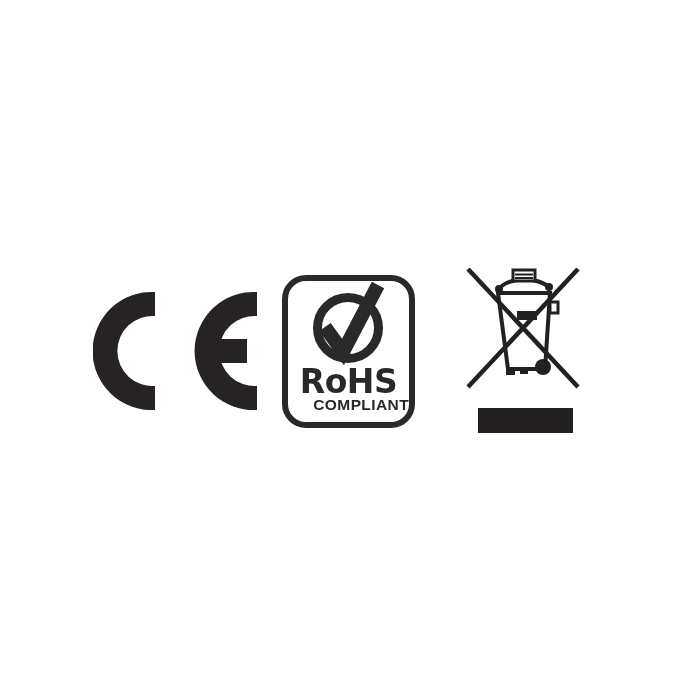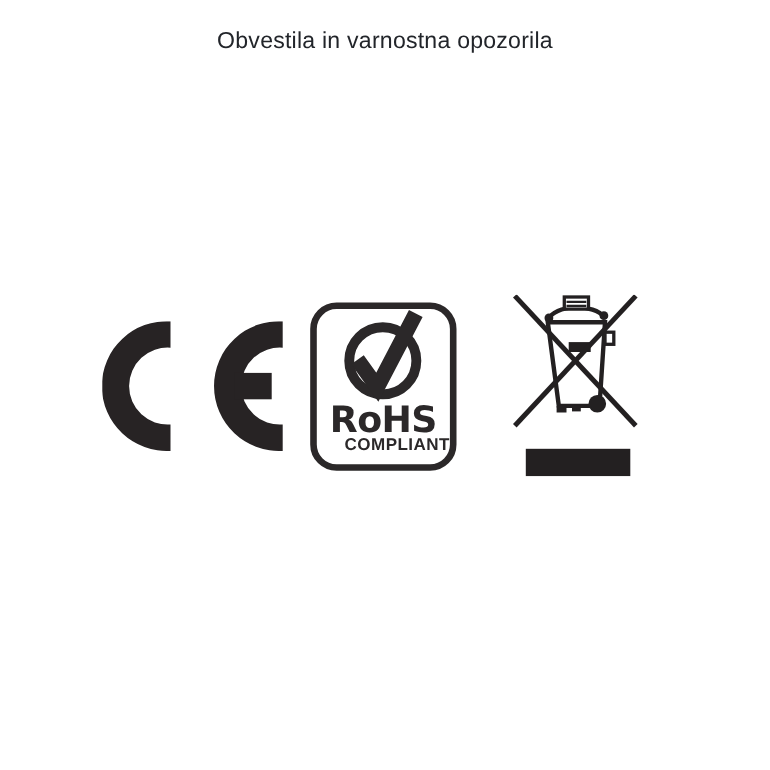--- a/index.html
+++ b/index.html
@@ -64,21 +64,20 @@
     font-size: 15.5px;
     line-height: 1;
     letter-spacing: 0.4px;
   }
 </style>
 </head>
 <body style="background: rgb(255, 255, 255);">
 
 <div class="page">
 
-  <h1 class="title" style="color: rgb(34, 37, 42);">Obvestila in varnostna opozorila</h1>
 
   <div class="mark ce-mark" style="color: rgb(39, 35, 36);">
     <svg width="165" height="118" viewBox="0 0 165 118">
       <path fill="currentColor" d="M62,0.1 A59,59 0 1 0 62,117.9 L62,93.9 A35,35 0 1 1 62,24.1 Z"></path>
       <path fill="currentColor" d="M164,0.1 A59,59 0 1 0 164,117.9 L164,93.9 A35,35 0 1 1 164,24.1 Z"></path>
       <rect fill="currentColor" x="120" y="47" width="34" height="24"></rect>
     </svg>
   </div>
 
   <div class="mark rohs-badge" style="color: rgb(43, 40, 41);">

